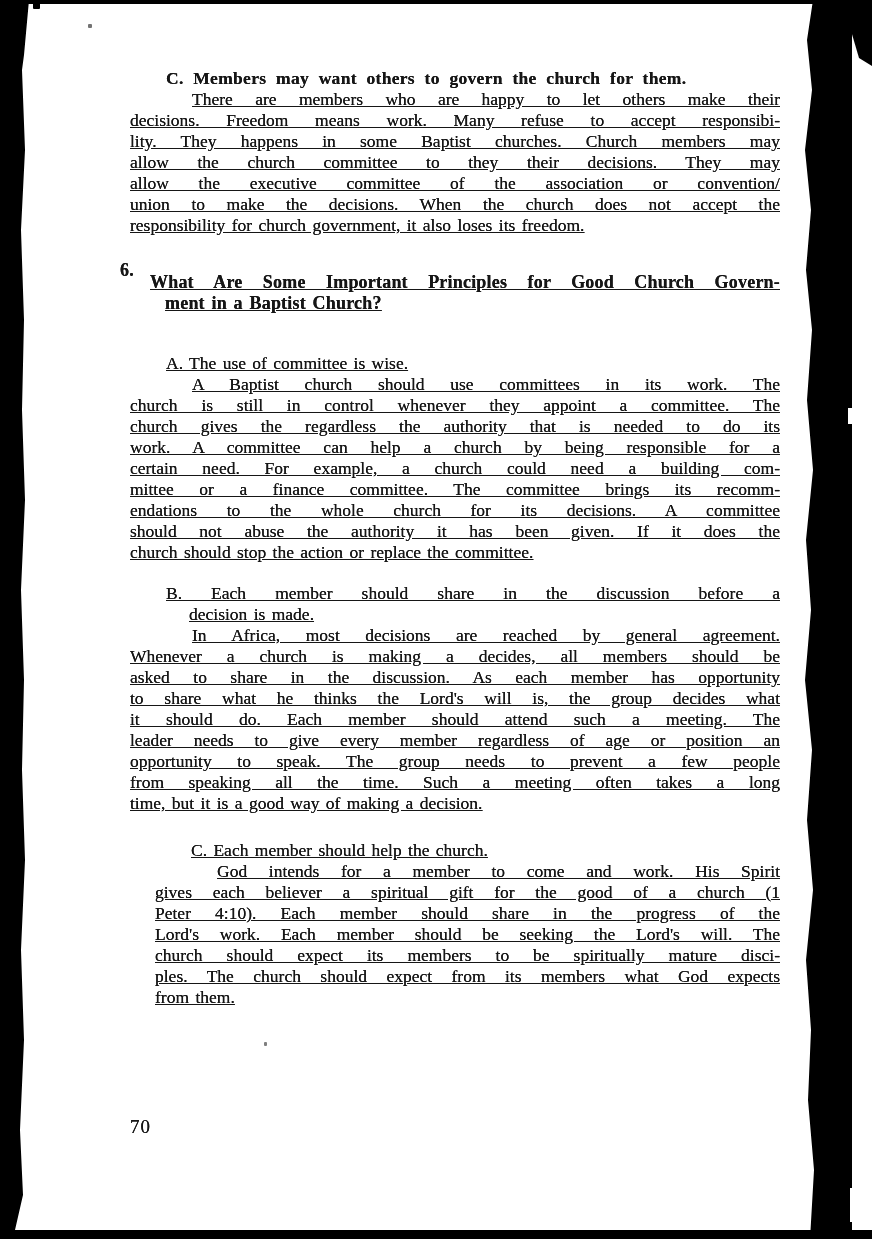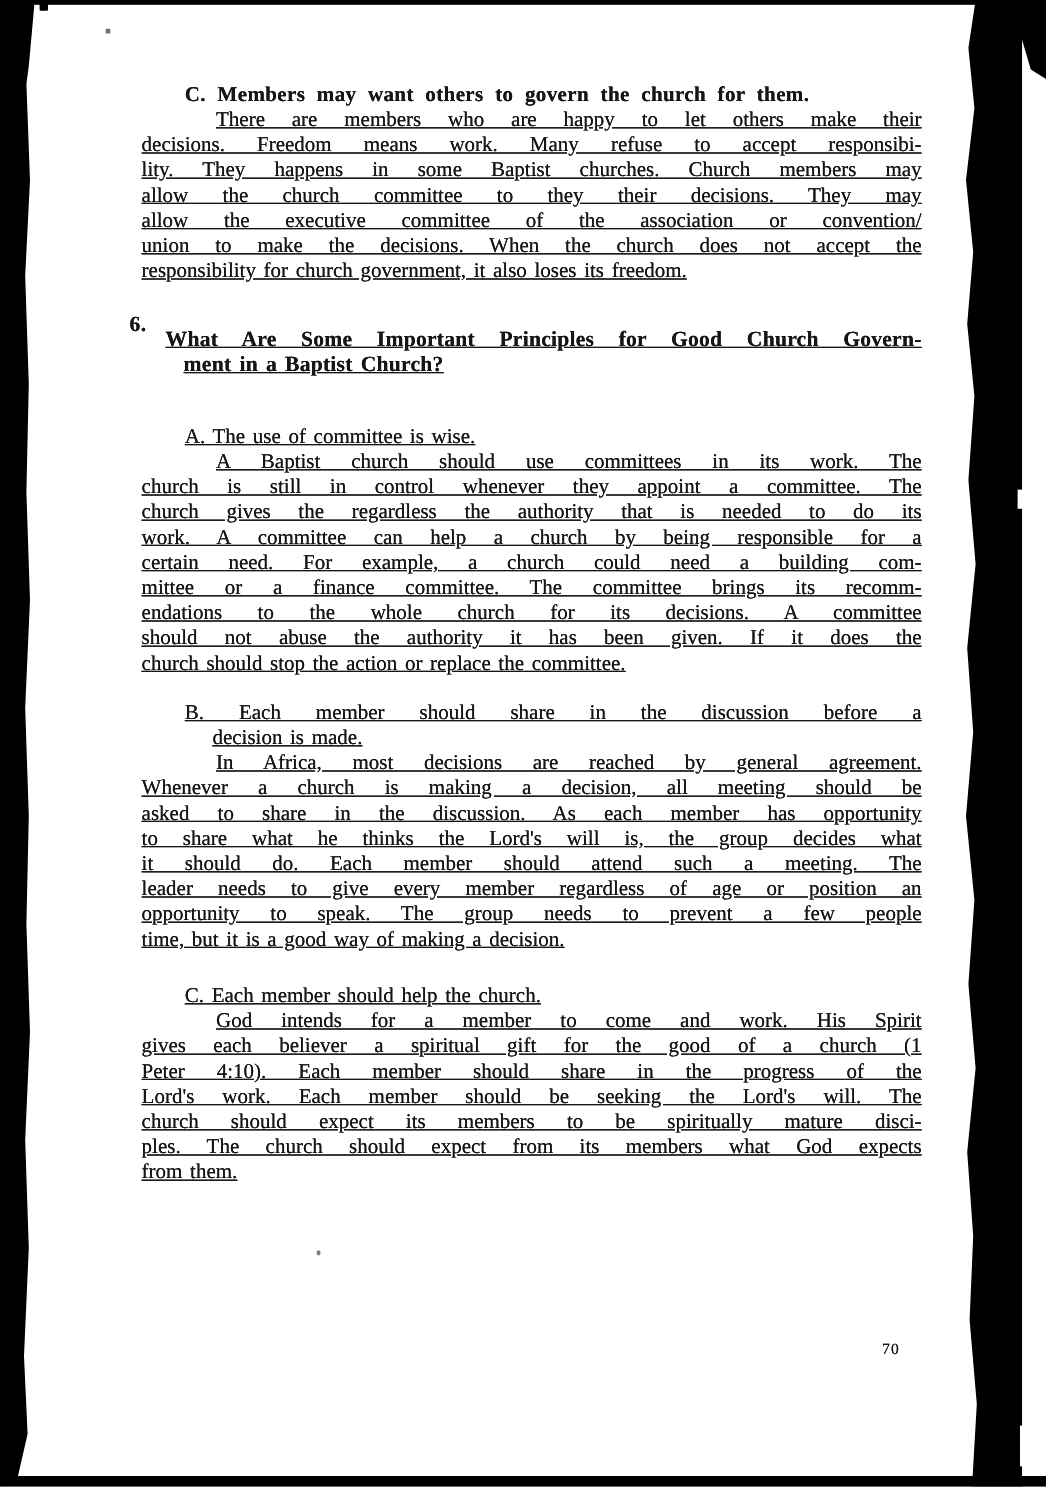--- a/index.html
+++ b/index.html
@@ -25,40 +25,40 @@
     clip-path:polygon(0 0,29px 0,29px 66px,16px 58px,6px 24px);
   }
   .band-notch-1{position:absolute;left:848px;top:408px;width:9px;height:16px;background:#fff;}
   .band-notch-2{position:absolute;left:850px;top:1188px;width:12px;height:34px;background:#fff;}
   .speck{position:absolute;background:#000;border-radius:1px;}
   .speck-a{left:33px;top:0;width:7px;height:9px;}
   .speck-b{left:88px;top:24px;width:4px;height:4px;opacity:.55;}
   .speck-c{left:264px;top:1042px;width:3px;height:4px;opacity:.5;}
   
   .content{
-    position:absolute;left:118px;top:68px;width:650px;
+    position:absolute;left:130px;top:68px;width:650px;
     font-size:17.5px;line-height:21px;word-spacing:2px;
     text-shadow:0 0 .4px currentColor;
   }
   .line{text-align:justify;text-decoration:underline;}
   .line.fill{text-align-last:justify;}
   .para .line:first-child{text-indent:62px;}
   .subhead{margin-left:36px;}
   .subhead .line:nth-child(n+2){padding-left:23px;}
   .subhead.bold{font-weight:bold;word-spacing:5px;letter-spacing:.3px;}
   .q6{display:flex;margin-left:-10px;margin-top:24px;font-weight:bold;letter-spacing:.2px;font-size:18px;}
   .q6 .qnum{width:30px;flex:0 0 30px;}
   .q6 .qtext{flex:1;margin-top:12px;}
   .q6 .qtext .line:nth-child(n+2){padding-left:15px;}
   .blk-a{margin-top:39px;}
   .blk-b{margin-top:20px;}
-  .blk-c{margin-top:26px;}
+  .blk-c{margin-top:26px;margin-left:25px;}
   .pagenum{
     position:absolute;left:130px;top:1116px;width:620px;
-    text-align:right;font-size:13px;letter-spacing:1px;
+    text-align:left;font-size:19px;letter-spacing:1px;
     text-shadow:0 0 .4px currentColor;
   }
 </style>
 </head>
 <body>
 
 <div>
 
   <div class="scan-top"></div>
   <div class="scan-left"></div>
@@ -111,26 +111,27 @@
         </div>
     </div>
 
     <div class="blk blk-b">
       <div class="subhead">
           <div class="line fill">B. Each member should share in the discussion before a</div>
           <div class="line">decision is made.</div>
         </div>
       <div class="para">
           <div class="line fill">In Africa, most decisions are reached by general agreement.</div>
-          <div class="line fill">Whenever a church is making a decision, all meeting should be</div>
+          <div class="line fill">Whenever a church is making a decides, all members should be</div>
           <div class="line fill">asked to share in the discussion. As each member has opportunity</div>
           <div class="line fill">to share what he thinks the Lord's will is, the group decides what</div>
           <div class="line fill">it should do. Each member should attend such a meeting. The</div>
           <div class="line fill">leader needs to give every member regardless of age or position an</div>
           <div class="line fill">opportunity to speak. The group needs to prevent a few people</div>
+          <div class="line fill">from speaking all the time. Such a meeting often takes a long</div>
           <div class="line">time, but it is a good way of making a decision.</div>
         </div>
     </div>
 
     <div class="blk blk-c">
       <div class="subhead">
           <div class="line">C. Each member should help the church.</div>
         </div>
       <div class="para">
           <div class="line fill">God intends for a member to come and work. His Spirit</div>

